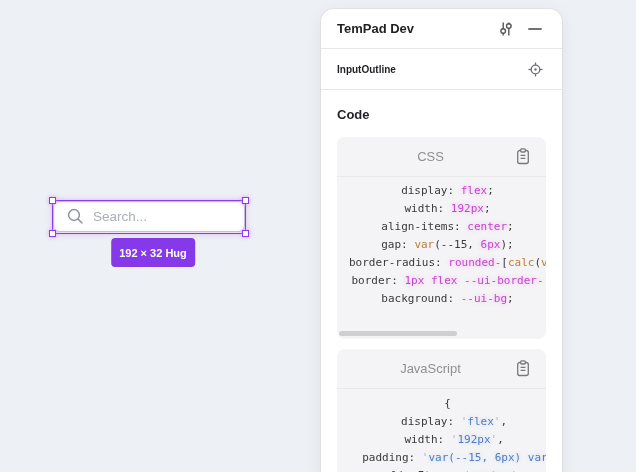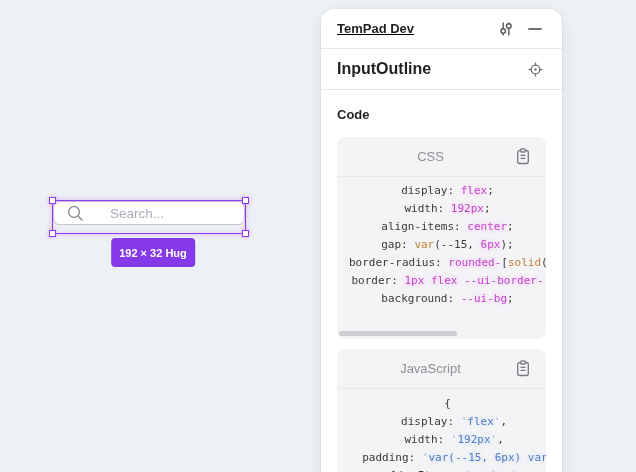--- a/index.html
+++ b/index.html
@@ -5,23 +5,23 @@
   * { margin: 0; padding: 0; box-sizing: border-box; }
   html, body { width: 636px; height: 472px; }
   body { font-family: "Liberation Sans", sans-serif; overflow: hidden; }
   .screen {
     position: relative; width: 636px; height: 472px;
     background: #edf0f4; overflow: hidden;
   }
 
   
   .search-input {
-    position: absolute; left: 53px; top: 201px; width: 192px; height: 24px;
+    position: absolute; left: 53px; top: 201px; width: 192px; height: 31px;
     background: #ffffff; border: 1px solid #c4c8ce; border-radius: 6px;
-    display: flex; align-items: center; gap: 26px; padding: 0 10px 0 13px;
+    display: flex; align-items: center; gap: 9px; padding: 0 10px 0 13px;
   }
   .search-input .placeholder { color: #a9aeb6; font-size: 13.5px; }
   .selection-outline {
     position: absolute; left: 52px; top: 200px; width: 194px; height: 34px;
     border: 1px solid #8a3cee; pointer-events: none;
     box-shadow: 0 0 5px rgba(214,138,255,0.55), inset 0 0 4px rgba(214,138,255,0.35);
   }
   .handle {
     position: absolute; width: 7px; height: 7px; background: #ffffff;
     border: 1px solid #8a3cee; box-shadow: 0 0 4px rgba(214,138,255,0.7);
@@ -39,29 +39,28 @@
 
   
   .panel {
     position: absolute; left: 321px; top: 9px; width: 241px; height: 480px;
     background: #ffffff; border-radius: 13px;
     box-shadow: 0 0 0 1px rgba(0,0,0,0.04), 0 4px 18px rgba(0,0,0,0.07);
   }
   .panel-header {
     height: 40px; display: flex; align-items: center; padding: 0 16px;
     border-bottom: 1px solid #e7e7e9;
-    text-decoration: underline;
   }
   .panel-title { font-size: 13px; font-weight: bold; color: #1f2023; flex: 1; }
   .icon-btn { display: flex; align-items: center; justify-content: center; width: 22px; height: 22px; cursor: pointer; }
   .node-row {
     height: 41px; display: flex; align-items: center; padding: 0 16px;
     border-bottom: 1px solid #e7e7e9;
   }
-  .node-name { font-size: 16px; font-weight: bold; color: #1f2023; flex: 1; }
+  .node-name { font-size: 10px; font-weight: bold; color: #1f2023; flex: 1; }
   .code-section { padding: 17px 16px 0; }
   .section-heading { font-size: 13px; font-weight: bold; color: #1f2023; margin-bottom: 15px; }
 
   .code-block {
     background: #f4f4f6; border-radius: 8px; margin-bottom: 10px;
     overflow: hidden; position: relative; text-align: center;
   }
   .code-block-header {
     height: 40px; display: flex; align-items: center; padding: 0 12px;
     border-bottom: 1px solid #e9e9eb;
@@ -157,21 +156,21 @@
               <line x1="4.6" y1="7.3" x2="9.4" y2="7.3" stroke="#76787d" stroke-width="1.2"></line>
               <line x1="4.6" y1="10.3" x2="9.4" y2="10.3" stroke="#76787d" stroke-width="1.2"></line>
             </svg>
           </span>
         </div>
         <div class="code-area">
             <div class="line"><span class="tk-p">display: </span><span class="tk-v">flex</span><span class="tk-p">;</span></div>
             <div class="line"><span class="tk-p">width: </span><span class="tk-v">192px</span><span class="tk-p">;</span></div>
             <div class="line"><span class="tk-p">align-items: </span><span class="tk-v">center</span><span class="tk-p">;</span></div>
             <div class="line"><span class="tk-p">gap: </span><span class="tk-f">var</span><span class="tk-p">(--15, </span><span class="tk-v">6px</span><span class="tk-p">);</span></div>
-            <div class="line"><span class="tk-p">border-radius: </span><span class="tk-v">rounded-</span><span class="tk-p">[</span><span class="tk-f">solid</span><span class="tk-p">(</span><span class="tk-f">v</span></div>
+            <div class="line"><span class="tk-p">border-radius: </span><span class="tk-v">rounded-</span><span class="tk-p">[</span><span class="tk-f">calc</span><span class="tk-p">(</span><span class="tk-f">v</span></div>
             <div class="line"><span class="tk-p">border: </span><span class="tk-v">1px</span><span class="tk-p"> </span><span class="tk-v">flex</span><span class="tk-p"> </span><span class="tk-v">--ui-border-</span></div>
             <div class="line"><span class="tk-p">background: </span><span class="tk-v">--ui-bg</span><span class="tk-p">;</span></div>
           </div>
         <div class="h-scrollbar"></div>
       </div>
 
       <div class="code-block js-block">
         <div class="code-block-header">
           <span class="code-block-label">JavaScript</span>
           <span class="icon-btn">

